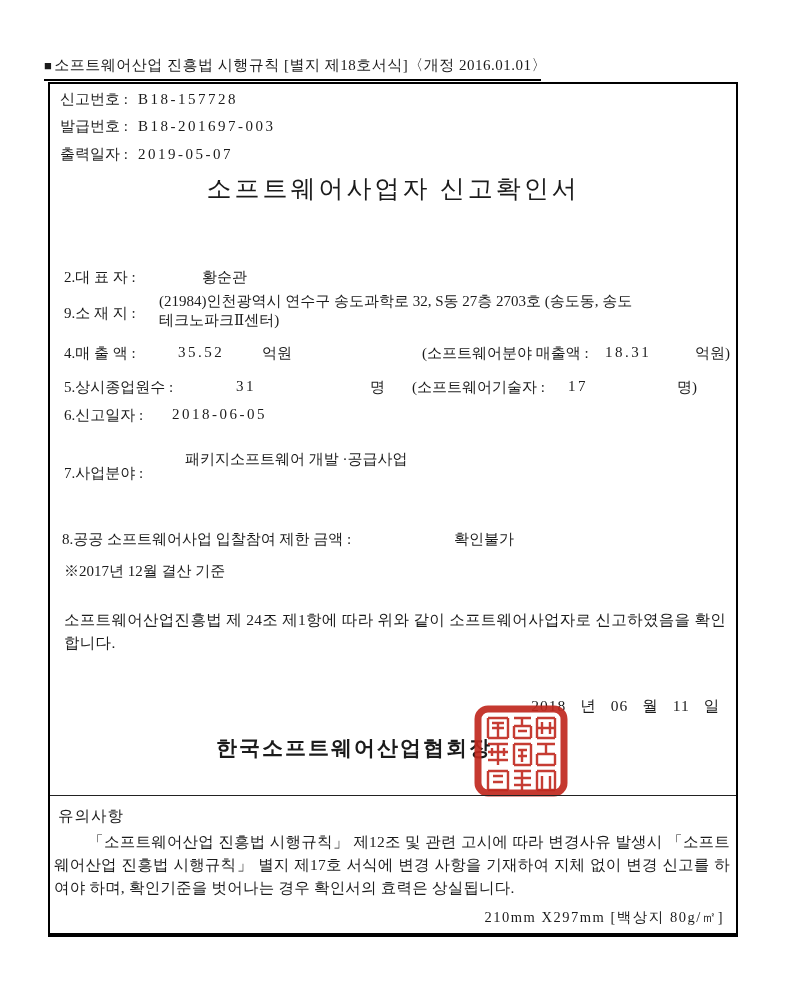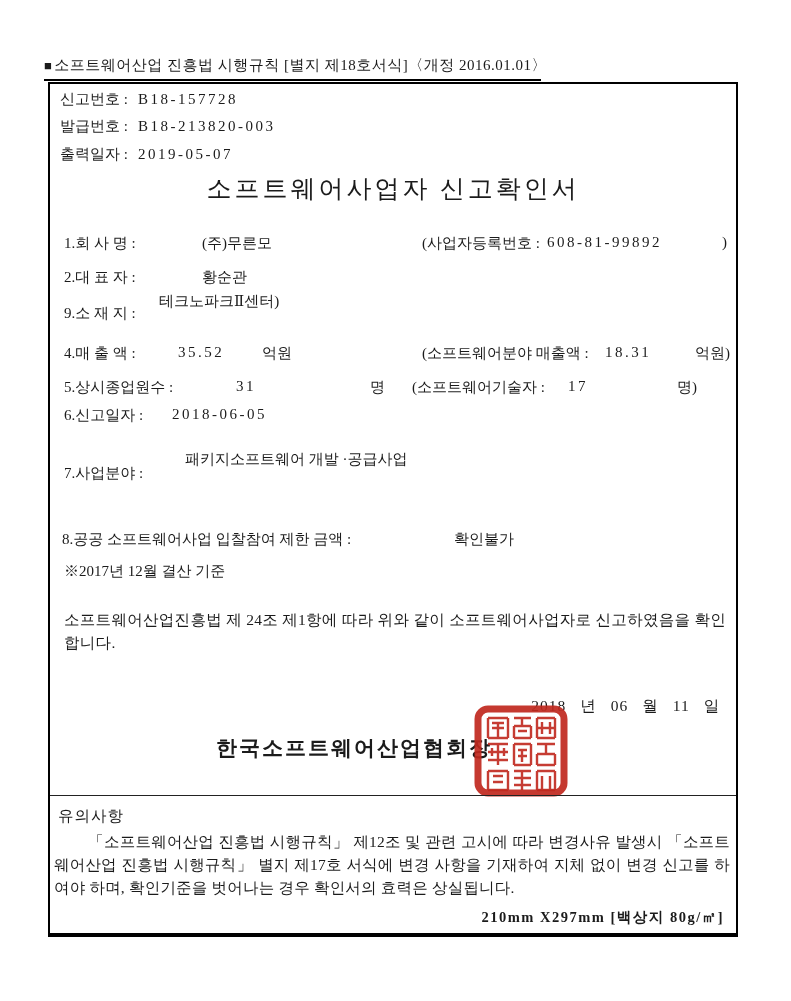--- a/index.html
+++ b/index.html
@@ -75,62 +75,56 @@
     text-align: left; font-size: 15.5px; letter-spacing: 1px;
   }
   .notice-body {
     position: absolute; top: 746px; left: 4px; width: 676px;
     font-size: 15.5px; line-height: 23px;
     text-indent: 2.2em; text-align: justify;
     letter-spacing: 0.2px;
   }
   .paper-spec {
     position: absolute; top: 824px; right: 12px;
-    font-size: 14.5px; letter-spacing: 1.5px; font-weight: bold;
+    font-size: 14.5px; letter-spacing: 1.5px;
   }
 </style>
 </head>
 <body>
 
 <div class="page">
 
   <div class="form-header">
     <span class="bullet">■</span><span>소프트웨어산업 진흥법 시행규칙 [별지 제18호서식]〈개정 2016.01.01〉</span>
   </div>
 
   <div class="doc-box">
 
     <div class="abs meta-row" style="top:6px">
       <span>신고번호 :</span><span class="val">B18-157728</span>
     </div>
     <div class="abs meta-row" style="top:33px">
-      <span>발급번호 :</span><span class="val">B18-213820-003</span>
+      <span>발급번호 :</span><span class="val">B18-201697-003</span>
     </div>
     <div class="abs meta-row" style="top:61px">
       <span>출력일자 :</span><span class="val">2019-05-07</span>
     </div>
 
     <div class="doc-title">소프트웨어사업자 신고확인서</div>
 
-    <div class="row" style="top:150px">
-      <span style="left:14px">1.회 사 명 :</span>
-      <span style="left:152px">(주)무른모</span>
-      <span style="left:372px">(사업자등록번호 :</span>
-      <span style="left:497px" class="num">608-81-99892</span>
-      <span style="left:672px">)</span>
-    </div>
 
     <div class="row" style="top:184px">
       <span style="left:14px">2.대 표 자 :</span>
       <span style="left:152px">황순관</span>
     </div>
 
     <div class="row" style="top:208px;height:46px">
       <span style="left:14px;top:12px">9.소 재 지 :</span>
       <span style="left:109px" class="addr-lines">
+        <span>(21984)인천광역시 연수구 송도과학로 32, S동 27층 2703호 (송도동, 송도</span>
         <span>테크노파크Ⅱ센터)</span>
       </span>
     </div>
 
     <div class="row" style="top:260px">
       <span style="left:14px">4.매 출 액 :</span>
       <span style="left:128px" class="num">35.52</span>
       <span style="left:212px">억원</span>
       <span style="left:372px">(소프트웨어분야 매출액 :</span>
       <span style="left:555px" class="num">18.31</span>

